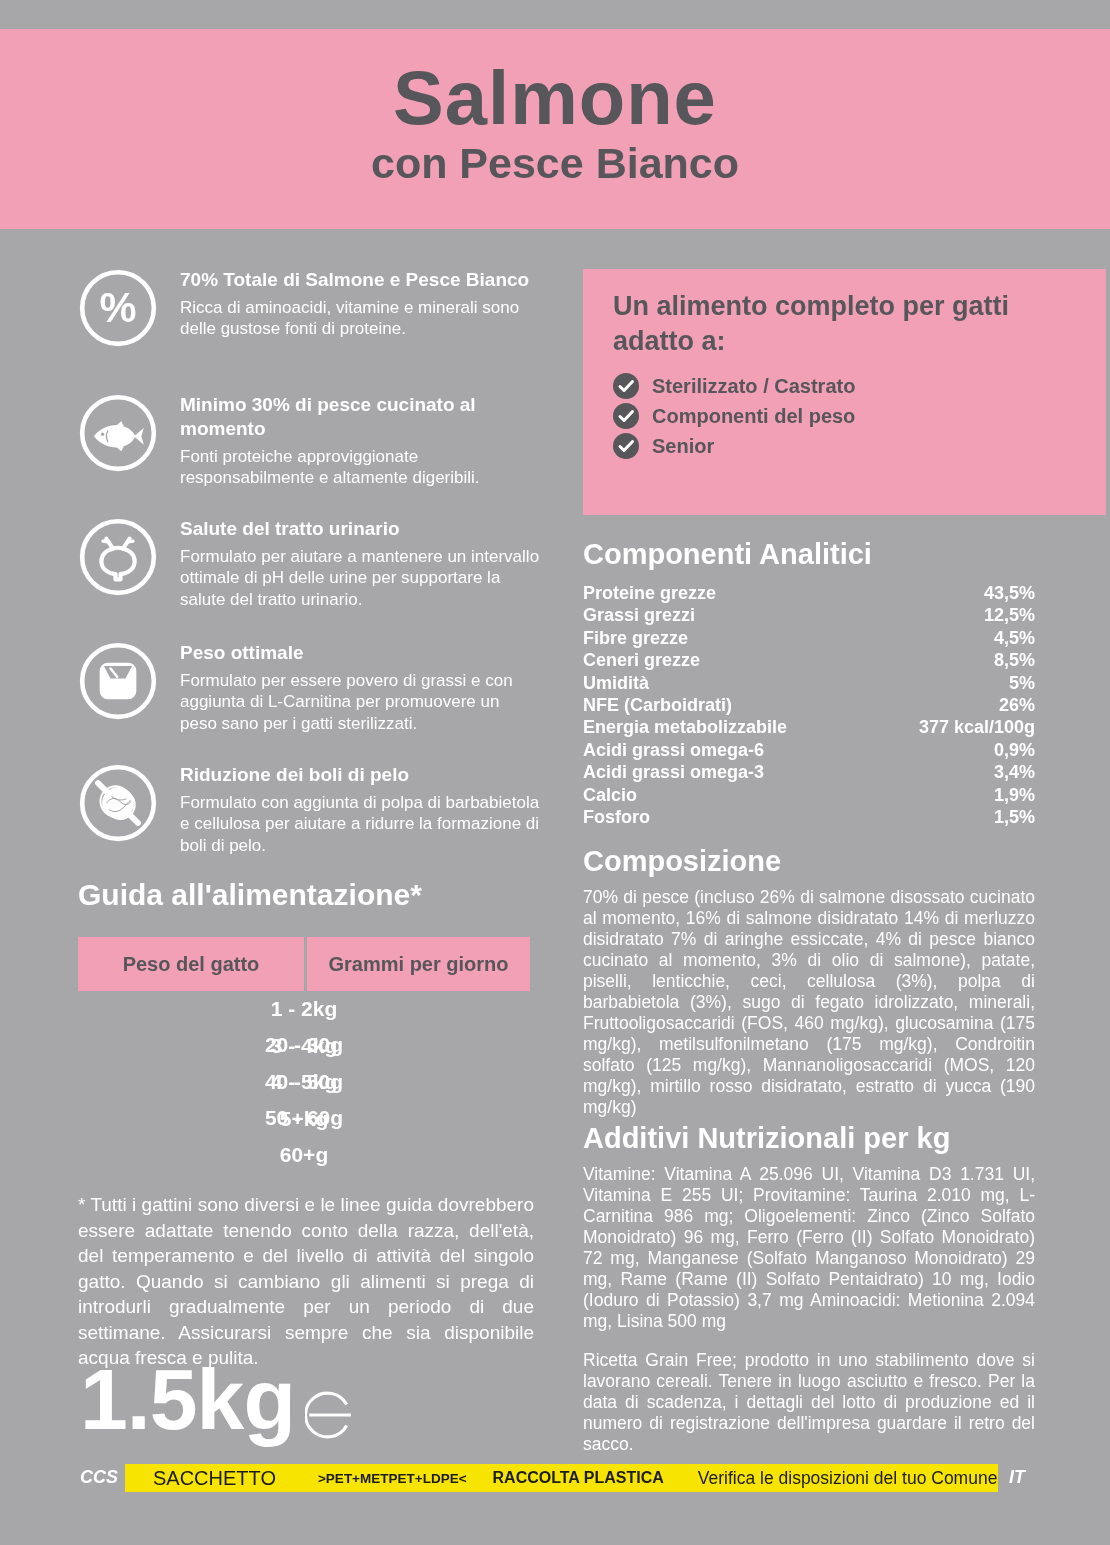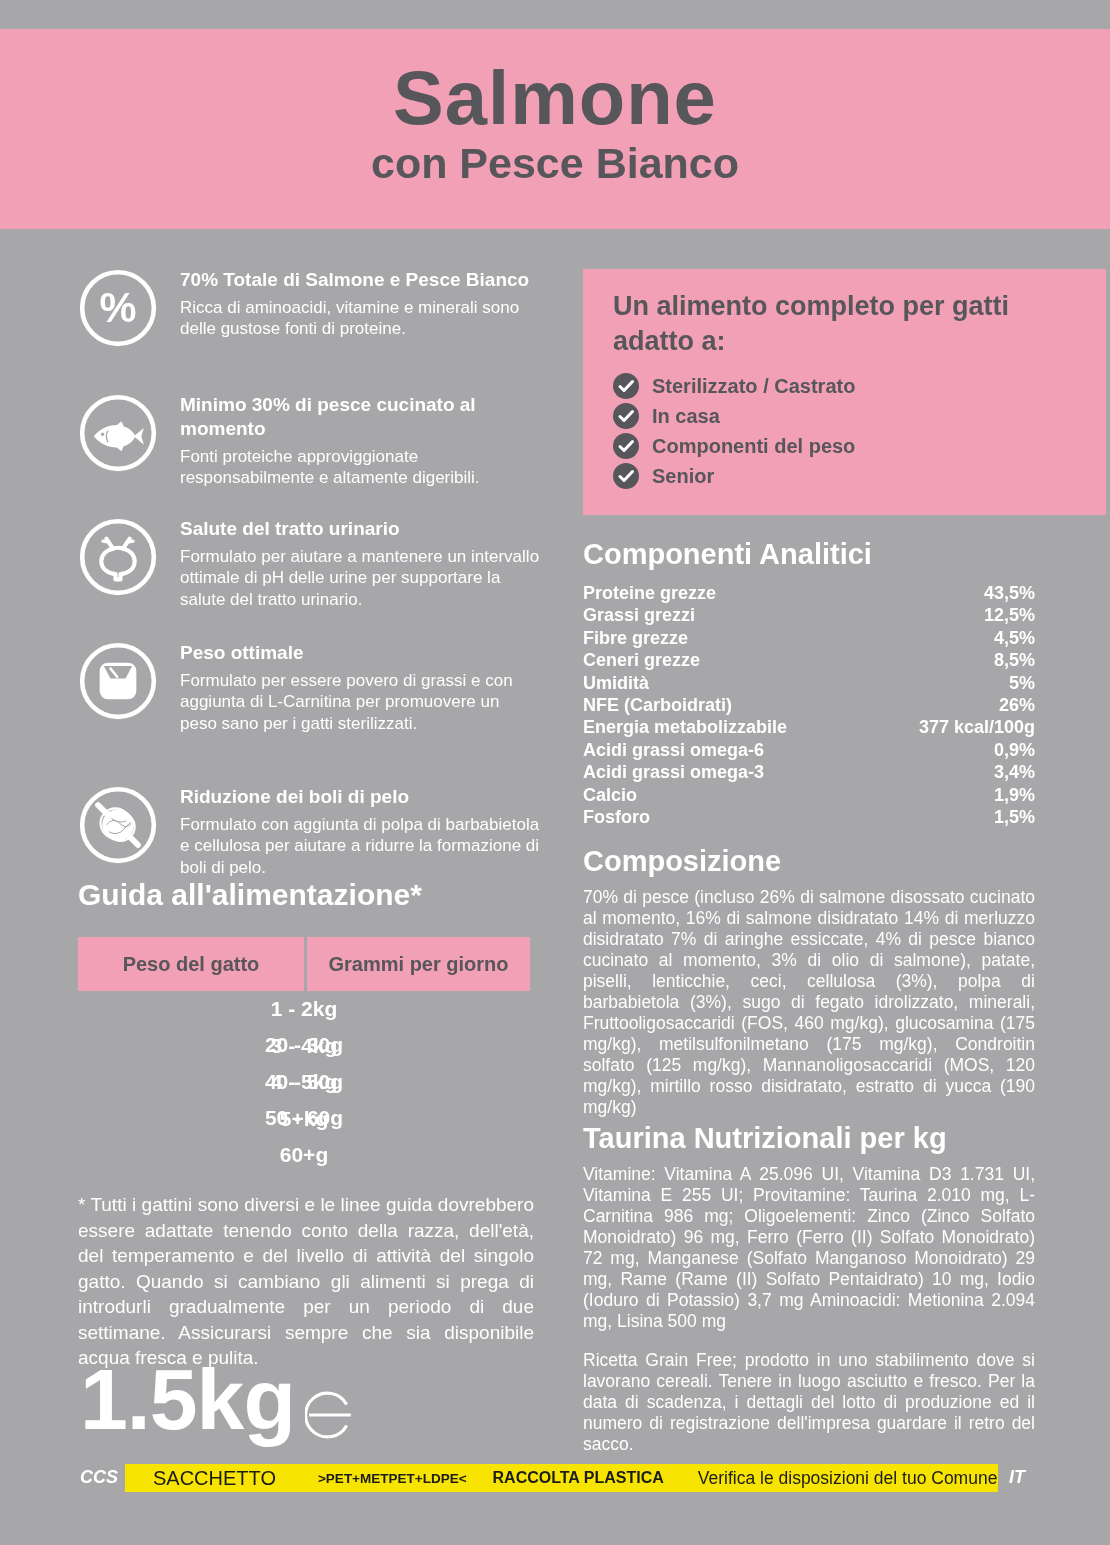--- a/index.html
+++ b/index.html
@@ -127,21 +127,21 @@
       <path d="M30,29 L37,30" stroke="#fff" stroke-width="4" fill="none" stroke-linecap="round"></path>
       <path d="M66,29 L59,30" stroke="#fff" stroke-width="4" fill="none" stroke-linecap="round"></path>
       <path d="M42,38 C33,40 28,46 28,53 C28,62 36,68 45,68.5 L45,75 L51,75 L51,68.5 C60,68 68,62 68,53 C68,46 63,40 54,38 C50,36.5 46,36.5 42,38 Z" fill="none" stroke="#fff" stroke-width="5" stroke-linejoin="round"></path>
     </svg>
     <div>
       <h3>Salute del tratto urinario</h3>
       <p>Formulato per aiutare a mantenere un intervallo ottimale di pH delle urine per supportare la salute del tratto urinario.</p>
     </div>
   </div>
 
-  <div class="feature" style="top:785px">
+  <div class="feature" style="top:763px">
     <svg class="ficon" width="80" height="80" viewBox="0 0 96 96">
       <circle cx="48" cy="48" r="43" fill="none" stroke="#fff" stroke-width="5.5"></circle>
       <path d="M24,24 L37,37" stroke="#fff" stroke-width="7" stroke-linecap="round"></path>
       <path d="M59,59 L72,72" stroke="#fff" stroke-width="7" stroke-linecap="round"></path>
       <circle cx="48" cy="48" r="19" fill="#fff"></circle>
       <circle cx="45" cy="46" r="18" fill="none" stroke="#fff" stroke-width="2.5"></circle>
       <circle cx="51" cy="50" r="17" fill="none" stroke="#fff" stroke-width="2.5"></circle>
       <path d="M34,48 q8,-10 16,-2 t14,0" stroke="#a7a6a8" stroke-width="1.2" fill="none"></path>
       <path d="M37,56 q10,6 18,-3 t8,-8" stroke="#a7a6a8" stroke-width="1.2" fill="none"></path>
       <path d="M40,40 q9,7 18,3" stroke="#a7a6a8" stroke-width="1.2" fill="none"></path>
@@ -160,27 +160,20 @@
             <circle cx="13" cy="13" r="13" fill="#57565a"></circle>
             <path d="M7,13.5 l4,4 l8.5,-9" stroke="#fff" stroke-width="3" fill="none" stroke-linecap="round" stroke-linejoin="round"></path>
           </svg>
         <span>Sterilizzato / Castrato</span>
       </div>
       <div class="suitable-item">
         <svg width="26" height="26" viewBox="0 0 26 26">
             <circle cx="13" cy="13" r="13" fill="#57565a"></circle>
             <path d="M7,13.5 l4,4 l8.5,-9" stroke="#fff" stroke-width="3" fill="none" stroke-linecap="round" stroke-linejoin="round"></path>
           </svg>
-        <span>In casa</span>
-      </div>
-      <div class="suitable-item">
-        <svg width="26" height="26" viewBox="0 0 26 26">
-            <circle cx="13" cy="13" r="13" fill="#57565a"></circle>
-            <path d="M7,13.5 l4,4 l8.5,-9" stroke="#fff" stroke-width="3" fill="none" stroke-linecap="round" stroke-linejoin="round"></path>
-          </svg>
         <span>Componenti del peso</span>
       </div>
       <div class="suitable-item">
         <svg width="26" height="26" viewBox="0 0 26 26">
             <circle cx="13" cy="13" r="13" fill="#57565a"></circle>
             <path d="M7,13.5 l4,4 l8.5,-9" stroke="#fff" stroke-width="3" fill="none" stroke-linecap="round" stroke-linejoin="round"></path>
           </svg>
         <span>Senior</span>
       </div>
     </div>
@@ -235,21 +228,21 @@
         </div>
     </div>
   </div>
 
   <div class="rcol" style="top:845px">
     <div class="section-title">Composizione</div>
     <p class="body-just">70% di pesce (incluso 26% di salmone disossato cucinato al momento, 16% di salmone disidratato 14% di merluzzo disidratato 7% di aringhe essiccate, 4% di pesce bianco cucinato al momento, 3% di olio di salmone), patate, piselli, lenticchie, ceci, cellulosa (3%), polpa di barbabietola (3%), sugo di fegato idrolizzato, minerali, Fruttooligosaccaridi (FOS, 460 mg/kg), glucosamina (175 mg/kg), metilsulfonilmetano (175 mg/kg), Condroitin solfato (125 mg/kg), Mannanoligosaccaridi (MOS, 120 mg/kg), mirtillo rosso disidratato, estratto di yucca (190 mg/kg)</p>
   </div>
 
   <div class="rcol" style="top:1122px">
-    <div class="section-title">Taurina Nutrizionali per kg</div>
+    <div class="section-title">Additivi Nutrizionali per kg</div>
     <p class="body-just">Vitamine: Vitamina A 25.096 UI, Vitamina D3 1.731 UI, Vitamina E 255 UI; Provitamine: Taurina 2.010 mg, L-Carnitina 986 mg; Oligoelementi: Zinco (Zinco Solfato Monoidrato) 96 mg, Ferro (Ferro (II) Solfato Monoidrato) 72 mg, Manganese (Solfato Manganoso Monoidrato) 29 mg, Rame (Rame (II) Solfato Pentaidrato) 10 mg, Iodio (Ioduro di Potassio) 3,7 mg Aminoacidi: Metionina 2.094 mg, Lisina 500 mg</p>
     <p class="body-just" style="margin-top:18px">Ricetta Grain Free; prodotto in uno stabilimento dove si lavorano cereali. Tenere in luogo asciutto e fresco. Per la data di scadenza, i dettagli del lotto di produzione ed il numero di registrazione dell'impresa guardare il retro del sacco.</p>
   </div>
 
   <div class="feeding">
     <div class="feeding-title">Guida all'alimentazione*</div>
     <div class="ftable">
       <div class="fhead">
         <div class="fc1">Peso del gatto</div>
         <div class="fc2">Grammi per giorno</div>

